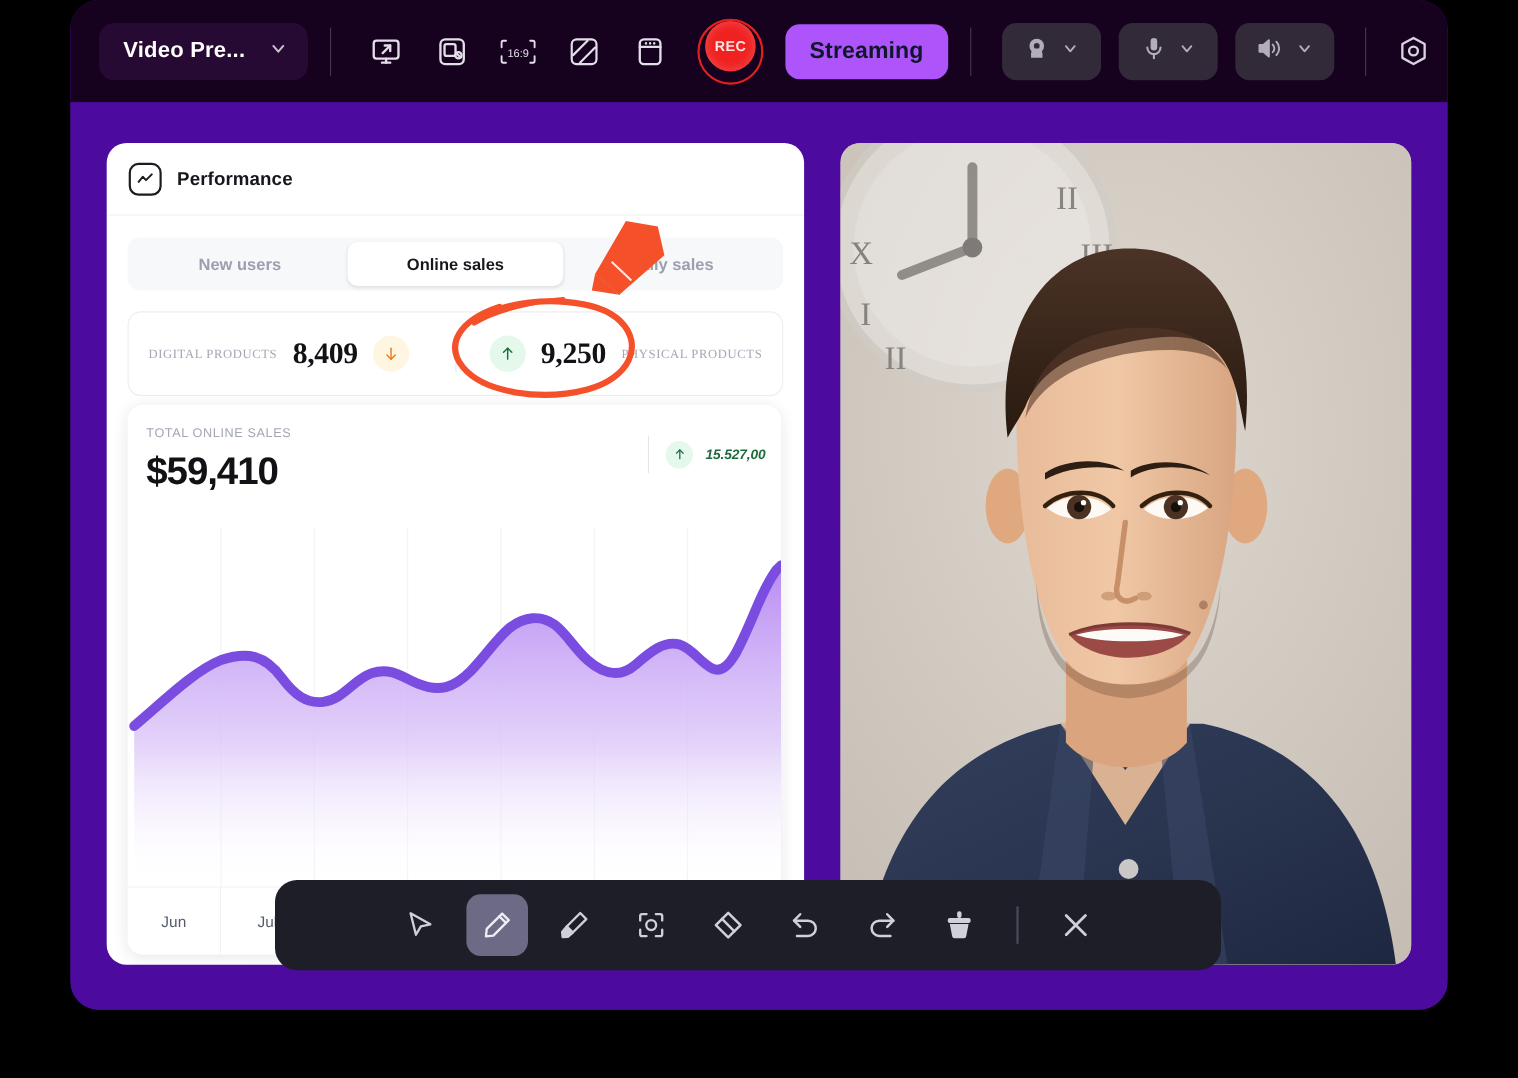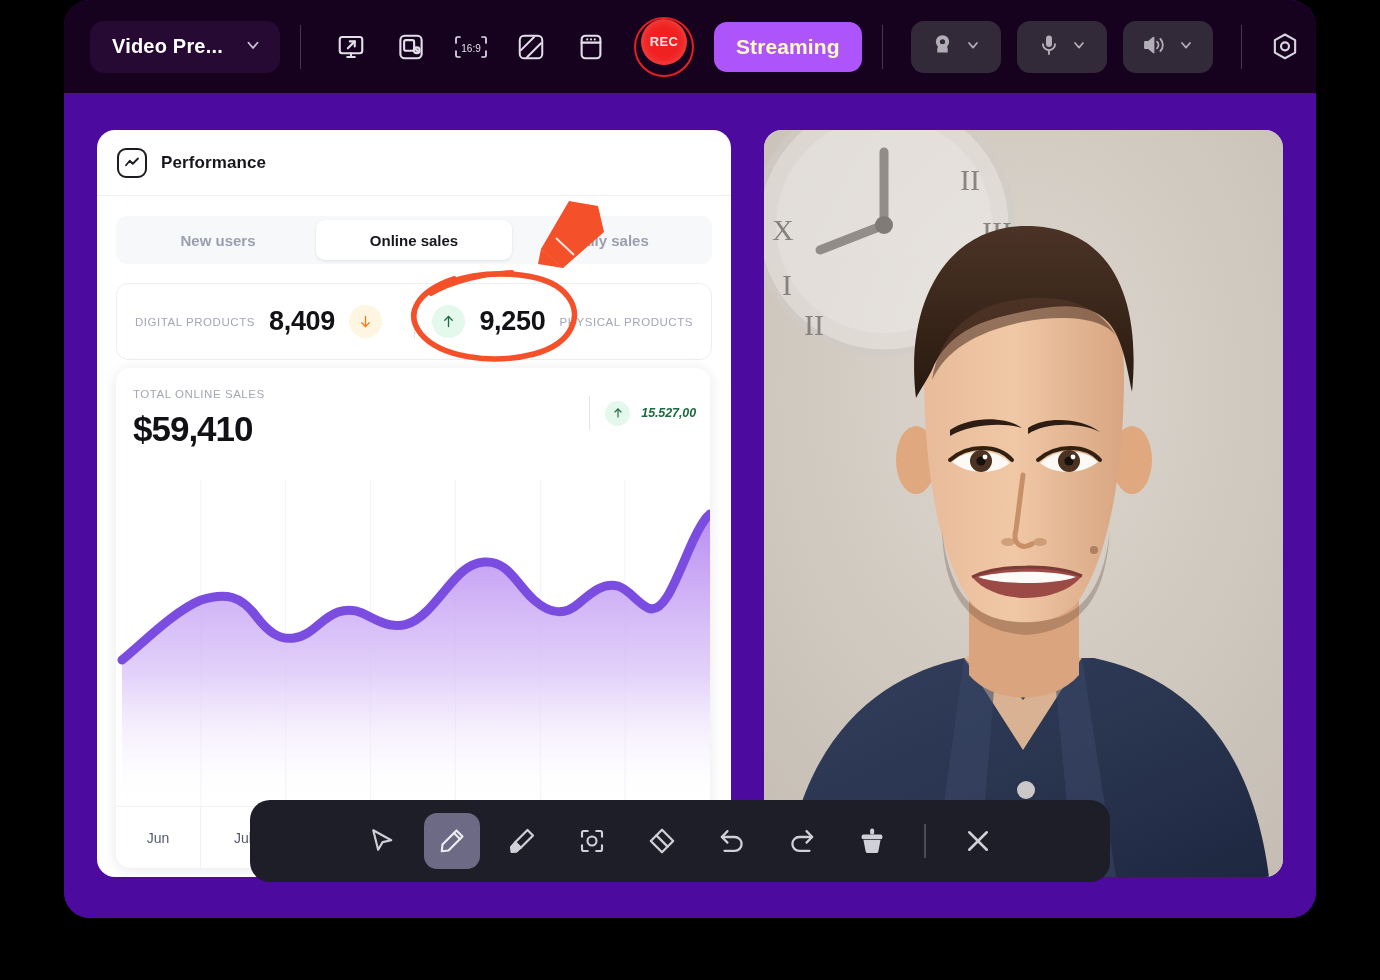--- a/index.html
+++ b/index.html
@@ -122,21 +122,21 @@
     border-radius: 13px;
     background: #ae54fb;
     display: flex;
     align-items: center;
     justify-content: center;
     cursor: pointer;
     margin-left: 11px;
     flex: none;
   }
   .stream-label {
-    color: #fef9c3;
+    color: #0f172a;
     font-size: 21px;
     font-weight: bold;
     letter-spacing: .1px;
   }
 
   .dev-btn {
     height: 52px;
     min-width: 90px;
     padding: 0 15px;
     border-radius: 13px;
@@ -242,20 +242,21 @@
     display: flex;
     align-items: center;
     padding: 0 18px;
     position: relative;
   }
   .stat {
     display: flex;
     align-items: center;
     gap: 14px;
     flex: 1;
+    font-family: Liberation Serif, serif;
   }
   .stat.right { justify-content: flex-end; }
   .stat-label {
     font-size: 11.5px;
     letter-spacing: .55px;
     color: #a3a7b5;
     white-space: nowrap;
   }
   .stat-value {
     font-size: 27px;

